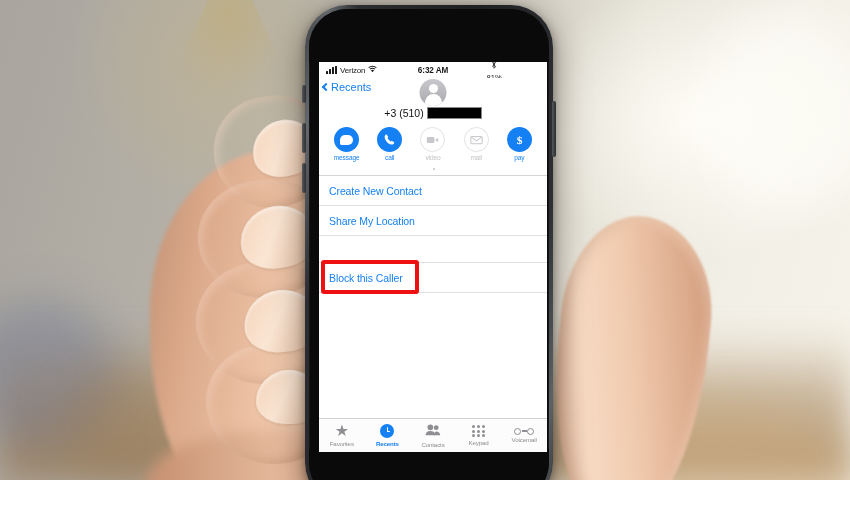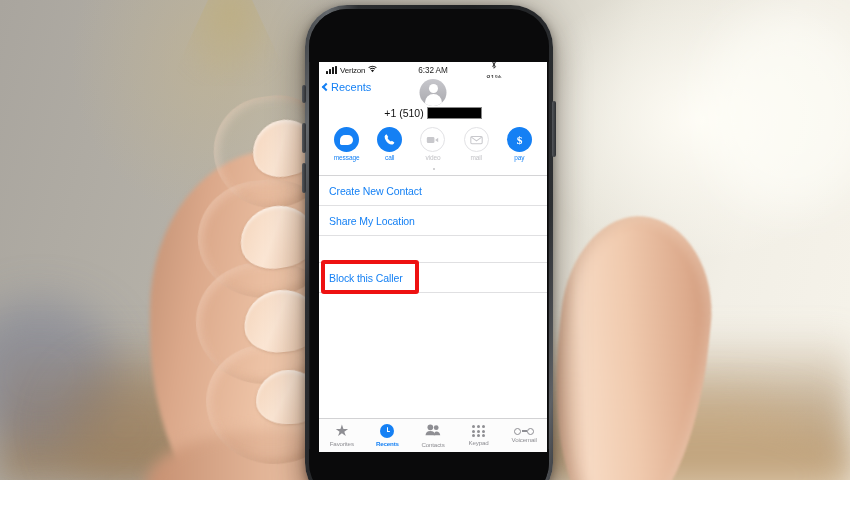--- a/index.html
+++ b/index.html
@@ -157,21 +157,21 @@
     align-items: center;
     padding: 0 7px;
     font-size: 8.2px;
     font-weight: bold;
     color: #1a1a1a;
     background: #fff;
     flex: none;
   }
   .sb-left, .sb-right { display: flex; align-items: center; gap: 3px; flex: 1; }
   .sb-right { justify-content: space-between; gap: 2px; flex-direction: column; }
-  .sb-center { font-weight: normal; letter-spacing: -0.1px; }
+  .sb-center { font-weight: bold; letter-spacing: -0.1px; }
 
   .sig-bars { display: flex; align-items: flex-end; gap: 1px; height: 8px; }
   .sig-bars i { width: 2px; background: #1a1a1a; border-radius: 0.5px; display: block; }
   .sig-bars i:nth-child(1) { height: 3px; }
   .sig-bars i:nth-child(2) { height: 5px; }
   .sig-bars i:nth-child(3) { height: 7px; }
   .sig-bars i:nth-child(4) { height: 8px; }
 
   .carrier { font-size: 8px; font-weight: normal; letter-spacing: -0.2px; }
 
@@ -452,21 +452,21 @@
             <span class="chev"></span>
             <span>Recents</span>
           </div>
           <div class="avatar">
             <span class="head"></span>
             <span class="body"></span>
           </div>
         </div>
 
         <div class="number-row">
-          <span>+1 (510)</span>
+          <span>+3 (510)</span>
           <span class="redact"></span>
         </div>
 
         <div class="actions">
 
           <div class="action">
             <div class="circle">
               <span class="ic-bubble"></span>
             </div>
             <div class="lbl">message</div>

